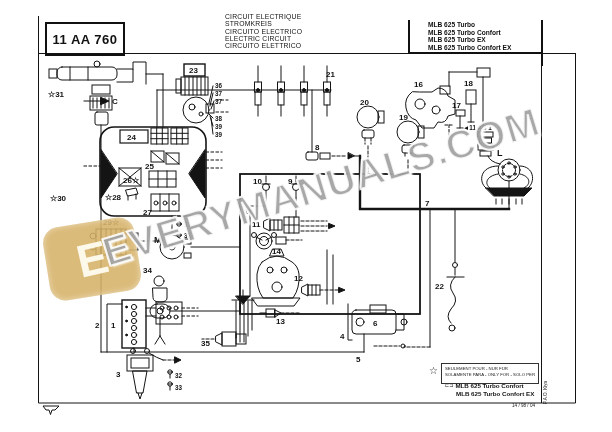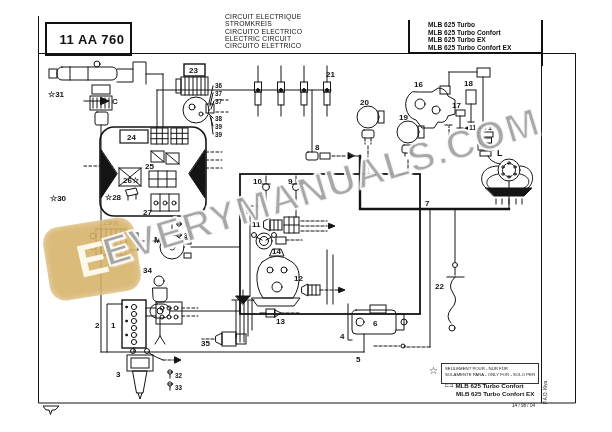--- a/index.html
+++ b/index.html
@@ -5,21 +5,21 @@
   html,body{margin:0;padding:0;background:#fff;}
   .page{position:relative;width:612px;height:432px;background:#fff;overflow:hidden;
         font-family:"Liberation Sans",sans-serif;color:#111;}
   svg{position:absolute;left:0;top:0;}
   svg text{font-family:"Liberation Sans",sans-serif;font-size:8px;font-weight:bold;fill:#111;stroke:none;}
   svg text.sm{font-size:6.3px;}
   svg text.lg{font-size:9px;}
   .abs{position:absolute;}
   .code-box{left:45px;top:22px;width:76px;height:30px;border:2.4px solid #111;
             display:flex;align-items:center;justify-content:center;
-            font-size:13px;font-weight:bold;letter-spacing:.5px;padding-left:7px;}
+            font-size:13px;font-weight:bold;letter-spacing:.5px;}
   .titles{left:225px;top:13px;font-size:6.8px;line-height:7.3px;letter-spacing:.2px;}
   .models{left:428px;top:21px;font-size:6.6px;line-height:7.6px;font-weight:bold;}
   .models div,.titles div{white-space:nowrap;}
   .rbox-l{left:408px;top:20px;width:0;height:34px;border-left:2.4px solid #111;}
   .rbox-b{left:408px;top:52px;width:135px;height:0;border-top:2.4px solid #111;}
   .rbox-r{left:541px;top:20px;width:0;height:46px;border-left:2.4px solid #111;}
   .wm-logo{left:46px;top:222px;width:92px;height:74px;border-radius:16px;
            background:rgba(214,178,104,.88);transform:rotate(-9deg);
            display:flex;align-items:center;justify-content:center;
            box-shadow:inset 0 0 6px rgba(255,255,255,.5);}

